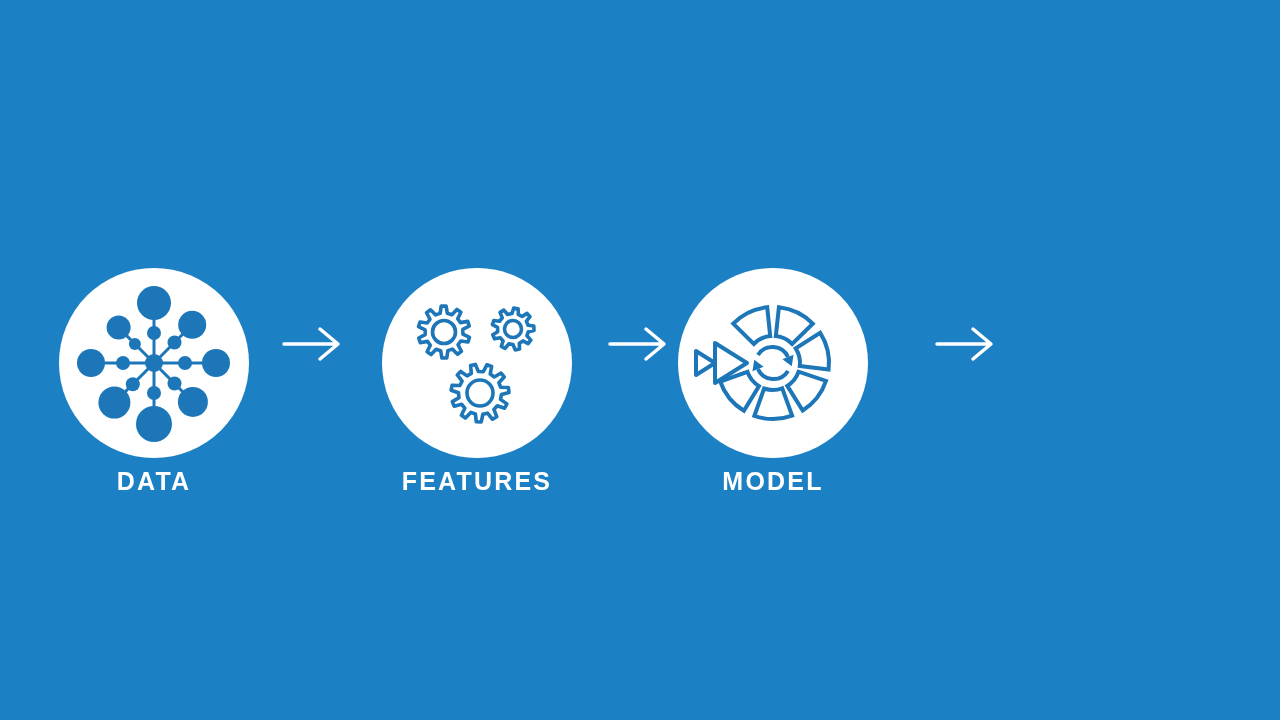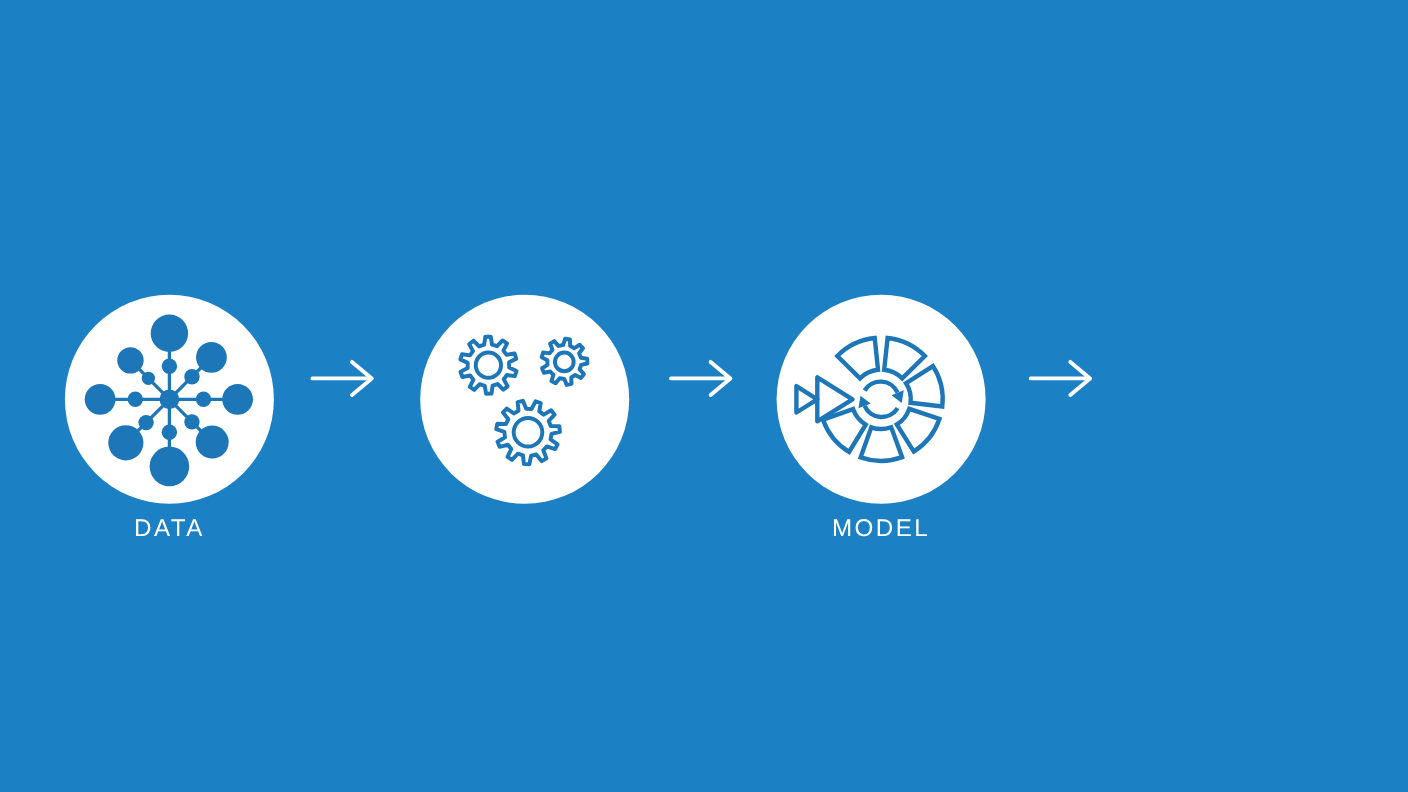--- a/index.html
+++ b/index.html
@@ -12,21 +12,21 @@
     position:absolute;top:268px;transform:translateX(-50%);
     display:flex;flex-direction:column;align-items:center;
   }
   .bubble{
     width:190px;height:190px;border-radius:50%;
     background:var(--bubble,#fff);
     display:flex;align-items:center;justify-content:center;
   }
   .label{
     margin-top:9px;color:var(--text,#fff);
-    font-size:22px;letter-spacing:2.2px;font-weight:400;white-space:nowrap;
+    font-size:25px;letter-spacing:2.2px;font-weight:700;white-space:nowrap;
   }
   .connector{position:absolute;top:326px;}
   
   .lin {stroke:var(--icon,#1D76B8);stroke-width:3;fill:none;}
   .dot {fill:var(--icon,#1D76B8);}
   .gear{stroke:var(--icon,#1D76B8);stroke-width:3.6;fill:#fff;stroke-linejoin:round;}
   .seg {stroke:var(--icon,#1D76B8);stroke-width:4;fill:#fff;stroke-linejoin:miter;}
   .cyc {stroke:var(--icon,#1D76B8);stroke-width:4;fill:none;}
   .tri {stroke:var(--icon,#1D76B8);stroke-width:4;fill:#fff;stroke-linejoin:round;}
   .bulb{stroke:var(--icon,#1D76B8);stroke-width:4;fill:#fff;stroke-linejoin:round;stroke-linecap:round;}
@@ -78,27 +78,28 @@
     <div class="bubble">
       <svg width="128" height="128" viewBox="-64 -64 128 128">
           <path d="M-14.0 -31.0 L-14.6 -26.3 L-8.5 -22.2 L-10.6 -17.8 L-17.6 -19.8 L-20.9 -16.4 L-18.4 -9.5 L-22.7 -7.1 L-27.1 -12.9 L-31.8 -12.0 L-33.8 -5.0 L-38.7 -5.6 L-38.9 -12.9 L-43.2 -15.0 L-48.9 -10.5 L-52.5 -13.8 L-48.4 -19.8 L-50.7 -24.0 L-58.0 -23.7 L-58.9 -28.6 L-52.0 -31.0 L-51.4 -35.7 L-57.5 -39.8 L-55.4 -44.2 L-48.4 -42.2 L-45.1 -45.6 L-47.6 -52.5 L-43.3 -54.9 L-38.9 -49.1 L-34.2 -50.0 L-32.2 -57.0 L-27.3 -56.4 L-27.1 -49.1 L-22.8 -47.0 L-17.1 -51.5 L-13.5 -48.2 L-17.6 -42.2 L-15.3 -38.0 L-8.0 -38.3 L-7.1 -33.4 Z" class="gear" transform="rotate(-8 -33 -31)"></path>
           <circle cx="-33" cy="-31" r="11.5" class="gear"></circle>
           <path d="M51.5 -34.0 L50.9 -29.7 L55.5 -26.1 L53.4 -22.3 L47.9 -24.0 L44.7 -21.1 L45.9 -15.5 L41.8 -13.8 L38.7 -18.7 L34.4 -18.6 L31.6 -13.5 L27.5 -14.8 L28.3 -20.6 L24.9 -23.2 L19.5 -21.1 L17.1 -24.8 L21.4 -28.7 L20.5 -32.9 L15.0 -34.7 L15.6 -39.1 L21.4 -39.3 L23.5 -43.1 L20.4 -48.1 L23.7 -51.0 L28.2 -47.4 L32.3 -49.0 L33.1 -54.8 L37.5 -54.9 L38.7 -49.3 L42.8 -47.9 L47.1 -51.8 L50.6 -49.1 L47.9 -44.0 L50.2 -40.3 L56.0 -40.5 L56.9 -36.2 Z" class="gear" transform="rotate(10 36 -34)"></path>
           <circle cx="36" cy="-34" r="8.5" class="gear"></circle>
           <path d="M24.5 30.0 L23.9 34.9 L30.6 39.0 L28.6 43.5 L21.1 41.6 L18.0 45.4 L21.4 52.5 L17.3 55.3 L11.9 49.6 L7.3 51.1 L6.3 58.8 L1.3 59.0 L-0.1 51.3 L-4.8 50.0 L-9.8 56.0 L-14.0 53.5 L-11.1 46.2 L-14.4 42.6 L-21.8 45.0 L-24.0 40.5 L-17.6 36.1 L-18.5 31.2 L-26.0 29.2 L-25.4 24.2 L-17.6 23.9 L-15.7 19.4 L-20.9 13.6 L-17.8 9.8 L-11.1 13.8 L-7.0 11.0 L-8.3 3.3 L-3.6 1.8 L-0.1 8.7 L4.8 8.6 L7.9 1.4 L12.7 2.7 L11.9 10.4 L16.1 13.0 L22.6 8.6 L26.0 12.3 L21.1 18.4 L23.2 22.8 L31.0 22.6 L31.9 27.5 Z" class="gear" transform="rotate(4 3 30)"></path>
           <circle cx="3" cy="30" r="13" class="gear"></circle>
         </svg>
     </div>
+    <div class="label">FEATURES</div>
   </div>
 
   <svg class="connector" style="left:608px" width="66" height="36" viewBox="0 0 66 36">
     <path class="arr" d="M2 18 H54 M38 3 L56 18 L38 33"></path>
   </svg>
 
-  <div class="step" style="left:801px">
+  <div class="step" style="left:773px">
     <div class="bubble">
       <svg width="170" height="124" viewBox="-85 -62 170 124">
           <path d="M-39.8 -39.4 A56 56 0 0 1 -5.8 -55.7 L-2.8 -26.9 A27 27 0 0 0 -19.2 -19.0 Z" class="seg"></path>
           <path d="M5.9 -55.7 A56 56 0 0 1 39.8 -39.3 L19.2 -19.0 A27 27 0 0 0 2.8 -26.9 Z" class="seg"></path>
           <path d="M47.2 -30.2 A56 56 0 0 1 55.6 6.5 L26.8 3.1 A27 27 0 0 0 22.7 -14.6 Z" class="seg"></path>
           <path d="M53.0 17.9 A56 56 0 0 1 29.7 47.5 L14.3 22.9 A27 27 0 0 0 25.6 8.7 Z" class="seg"></path>
           <path d="M19.1 52.6 A56 56 0 0 1 -18.6 52.8 L-8.9 25.5 A27 27 0 0 0 9.2 25.4 Z" class="seg"></path>
           <path d="M-29.1 47.8 A56 56 0 0 1 -52.8 18.5 L-25.5 8.9 A27 27 0 0 0 -14.0 23.1 Z" class="seg"></path>
           <path d="M-26 0 L-58 -20 L-58 20 Z" class="tri"></path>
           <path d="M-58 0 L-77 -12 L-77 12 Z" class="tri"></path>

